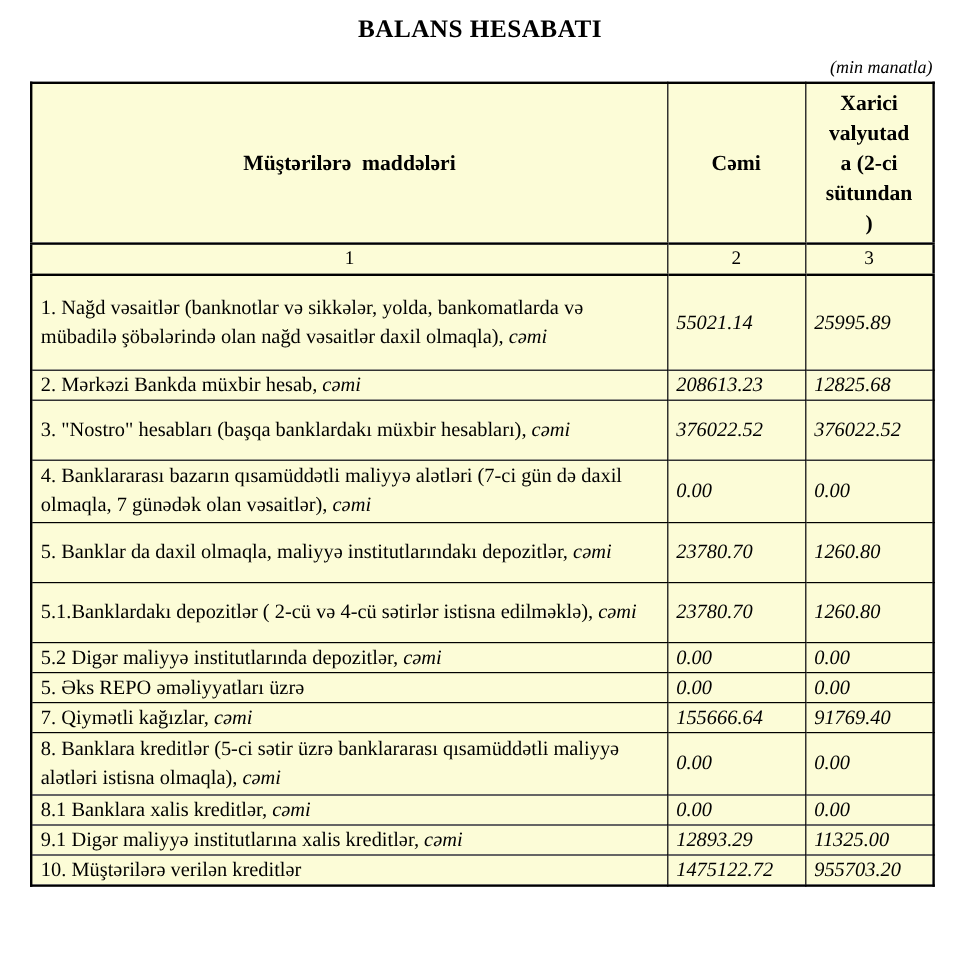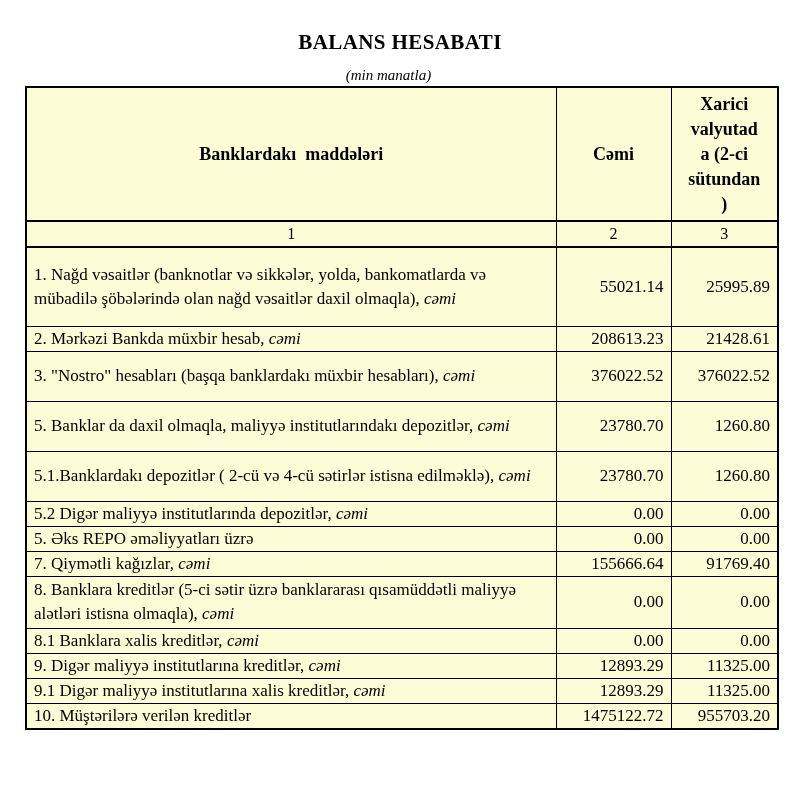--- a/index.html
+++ b/index.html
@@ -2,46 +2,46 @@
 <html style="--cell_bg: #FCFCD7; --value_cell_bg: #FFFFFF; --border: #000000;"><head>
 <meta charset="utf-8">
 <style>
   html,body{margin:0;padding:0;}
   body{
     width:800px;height:796px;overflow:hidden;background:#fff;color:#000;
     font-family:"Liberation Serif","DejaVu Serif",serif;
   }
   .page{width:800px;height:796px;position:relative;}
   .title-block{
-    text-align:center;margin-top:28px;font-weight:bold;
+    text-align:center;margin-top:10px;font-weight:bold;
     font-size:21px;line-height:28px;letter-spacing:0.4px;
   }
   .unit-note{
-    width:777px;text-align:center;font-style:italic;
+    width:777px;text-align:right;font-style:italic;
     font-size:15px;margin-top:11px;margin-bottom:2px;
   }
   table.balance{
     margin-left:25px;width:752px;border-collapse:collapse;table-layout:fixed;
     border:2px solid var(--border,#000);
   }
   table.balance td{
     border:1px solid var(--border,#000);
     background:var(--cell_bg,#FCFCD7);
     padding:0 7px;font-size:17px;line-height:24px;
     vertical-align:middle;overflow:hidden;
   }
   tr.head-row{height:134px;}
   tr.head-row td{text-align:center;font-weight:bold;font-size:18px;line-height:25px;}
   td.items-head{white-space:pre-wrap;}
   td.foreign-head{white-space:pre-line;}
   tr.index-row td{
     text-align:center;height:24px;
     border-top-width:2px;border-bottom-width:2px;font-size:16px;
   }
-  td.val{text-align:right;}
+  td.val{font-style:italic;}
   td.white{background:var(--value_cell_bg,#FFFFFF);vertical-align:top;padding-top:1px;}
   .it{font-style:italic;}
   tr.rfirst{height:79px;}
   tr.h1{height:25px;}
   tr.h2{height:50px;}
   tr.h2b{height:52px;}
   tr.hlast{height:24px;}
 </style>
 </head>
 <body>
@@ -55,21 +55,21 @@
   <div class="unit-note">(min manatla)</div>
 
   <table class="balance">
     <colgroup>
       <col style="width:530px">
         <col style="width:115px">
         <col style="width:107px">
     </colgroup>
     <tbody>
       <tr class="head-row">
-        <td class="items-head">Banklardakı  maddələri</td>
+        <td class="items-head">Müştərilərə  maddələri</td>
         <td>Cəmi</td>
         <td class="foreign-head">Xarici
 valyutad
 a (2-ci
 sütundan
 )</td>
       </tr>
 
       <tr class="index-row">
         <td>1</td>
@@ -79,29 +79,34 @@
 
       <tr class="rfirst">
         <td><span>1. Nağd vəsaitlər (banknotlar və sikkələr, yolda, bankomatlarda və mübadilə şöbələrində olan nağd vəsaitlər daxil olmaqla), </span><span class="it">cəmi</span></td>
         <td class="val white">55021.14</td>
         <td class="val white">25995.89</td>
       </tr>
 
       <tr class="h1">
         <td><span>2. Mərkəzi Bankda müxbir hesab, </span><span class="it">cəmi</span></td>
         <td class="val">208613.23</td>
-        <td class="val">21428.61</td>
+        <td class="val">12825.68</td>
       </tr>
 
       <tr class="h2">
         <td><span>3. "Nostro" hesabları (başqa banklardakı müxbir hesabları), </span><span class="it">cəmi</span></td>
         <td class="val">376022.52</td>
         <td class="val">376022.52</td>
       </tr>
 
+      <tr class="h2b">
+        <td><span>4. Banklararası bazarın qısamüddətli maliyyə alətləri (7-ci gün də daxil olmaqla, 7 günədək olan vəsaitlər), </span><span class="it">cəmi</span></td>
+        <td class="val">0.00</td>
+        <td class="val">0.00</td>
+      </tr>
 
       <tr class="h2">
         <td><span>5. Banklar da daxil olmaqla, maliyyə institutlarındakı depozitlər, </span><span class="it">cəmi</span></td>
         <td class="val">23780.70</td>
         <td class="val">1260.80</td>
       </tr>
 
       <tr class="h2">
         <td><span>5.1.Banklardakı depozitlər ( 2-cü və 4-cü sətirlər istisna edilməklə), </span><span class="it">cəmi</span></td>
         <td class="val">23780.70</td>
@@ -131,25 +136,20 @@
         <td class="val">0.00</td>
         <td class="val">0.00</td>
       </tr>
 
       <tr class="h1">
         <td><span>8.1 Banklara xalis kreditlər, </span><span class="it">cəmi</span></td>
         <td class="val">0.00</td>
         <td class="val">0.00</td>
       </tr>
 
-      <tr class="h1">
-        <td><span>9. Digər maliyyə institutlarına kreditlər, </span><span class="it">cəmi</span></td>
-        <td class="val">12893.29</td>
-        <td class="val">11325.00</td>
-      </tr>
 
       <tr class="h1">
         <td><span>9.1 Digər maliyyə institutlarına xalis kreditlər, </span><span class="it">cəmi</span></td>
         <td class="val">12893.29</td>
         <td class="val">11325.00</td>
       </tr>
 
       <tr class="hlast">
         <td><span>10. Müştərilərə verilən kreditlər</span><span class="it"></span></td>
         <td class="val">1475122.72</td>

